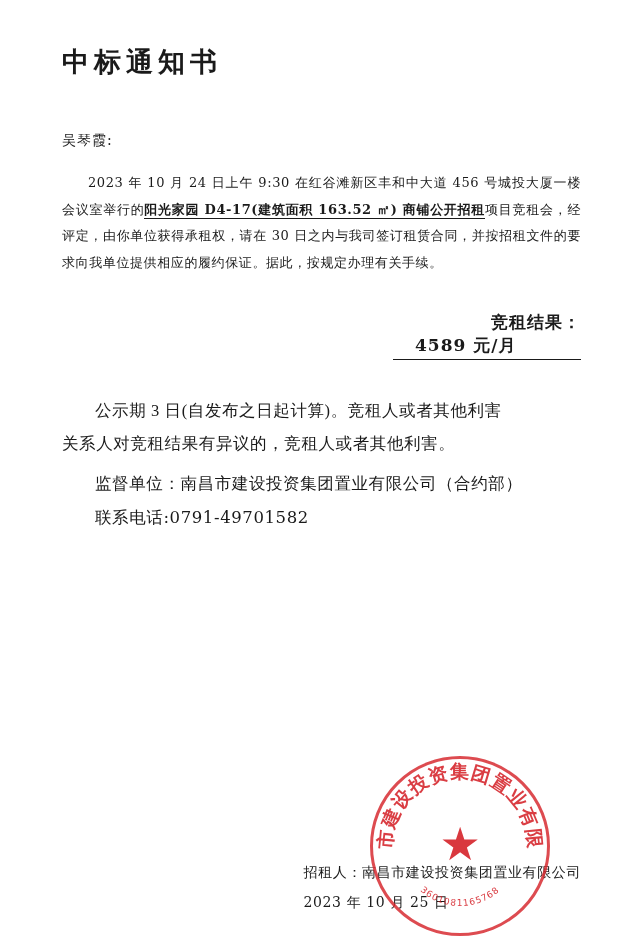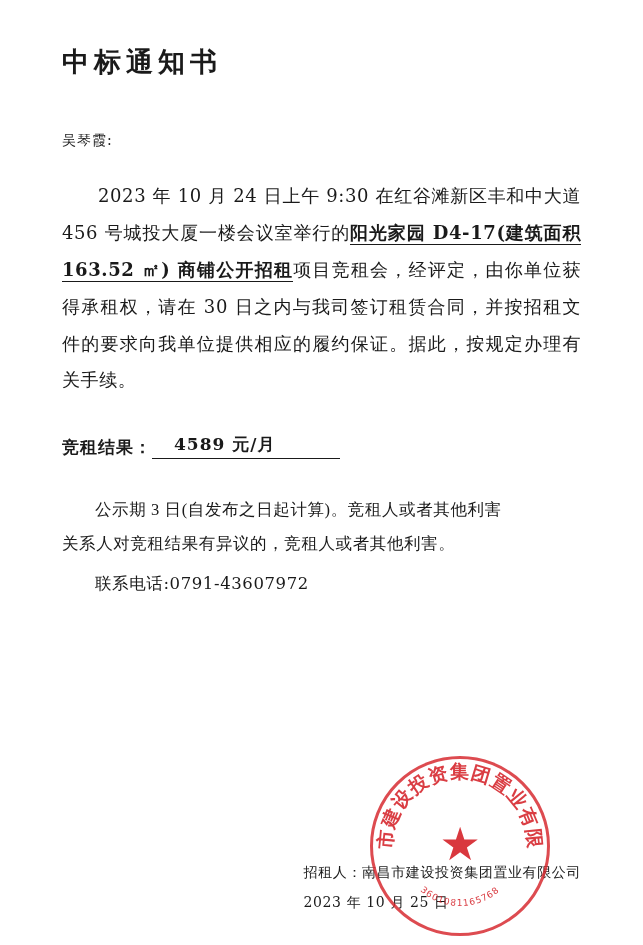--- a/index.html
+++ b/index.html
@@ -30,42 +30,43 @@
     margin-bottom: 0;
     font-family: "DejaVu Serif", serif;
   }
   .addressee {
     margin-top: 52px;
     font-size: 14px;
     font-weight: normal;
     letter-spacing: 1px;
   }
   .body-block {
-    margin-top: 28px;
-    font-size: 18px;
+    margin-top: 20px;
+    font-size: 13px;
     line-height: 2.05;
     text-align: justify;
     letter-spacing: 0.6px;
   }
   .body-block p {
     margin: 0;
     text-indent: 2em;
   }
   .em-bold {
     font-weight: bold;
     border-bottom: 1px solid #1a1a1a;
     padding-bottom: 1px;
   }
   .result-row {
     margin-top: 34px;
     font-size: 17px;
     font-weight: bold;
     letter-spacing: 1px;
     display: flex;
     align-items: flex-end;
+    flex-direction: column;
   }
   .result-label {
     white-space: nowrap;
   }
   .result-value {
     border-bottom: 1.5px solid #1a1a1a;
     padding: 0 16px 2px 22px;
     font-weight: bold;
     letter-spacing: 1px;
     min-width: 150px;
@@ -181,21 +182,22 @@
     <span class="result-label">竞租结果：</span>
     <span class="result-value">4589 元/月</span>
   </div>
 
   <div class="notice-block">
     <p class="indent">公示期 3 日(自发布之日起计算)。竞租人或者其他利害</p>
     <p>关系人对竞租结果有异议的，竞租人或者其他利害。</p>
   </div>
 
   <div class="contact-block">
-    <p>联系电话:0791-43607972</p>
+    <p>监督单位：南昌市建设投资集团置业有限公司（合约部）</p>
+    <p>联系电话:0791-49701582</p>
   </div>
 
   <div class="signature">
     <div class="sig-line">招租人：南昌市建设投资集团置业有限公司</div>
     <div class="sig-line sig-date">2023 年 10 月 25 日</div>
   </div>
 
   <div class="seal">
     <div class="ring"></div>
     <svg viewBox="0 0 180 180" aria-hidden="true">

